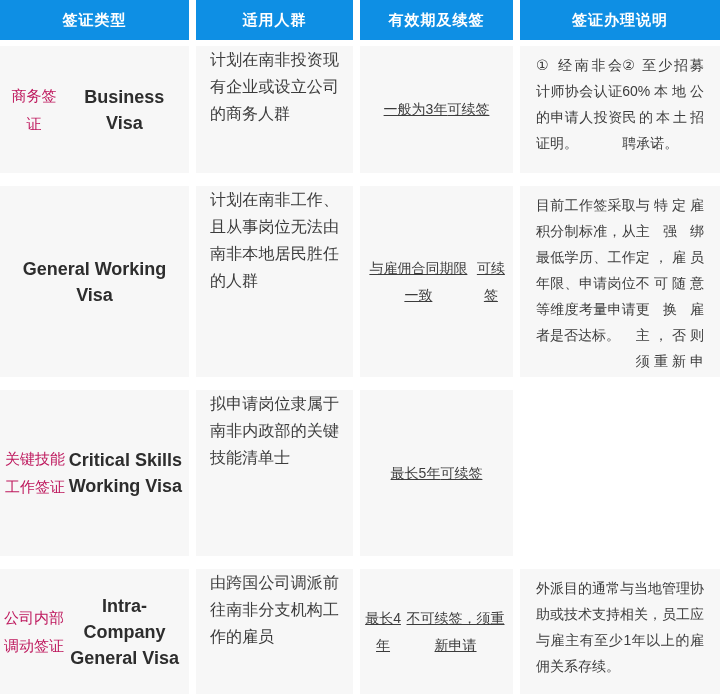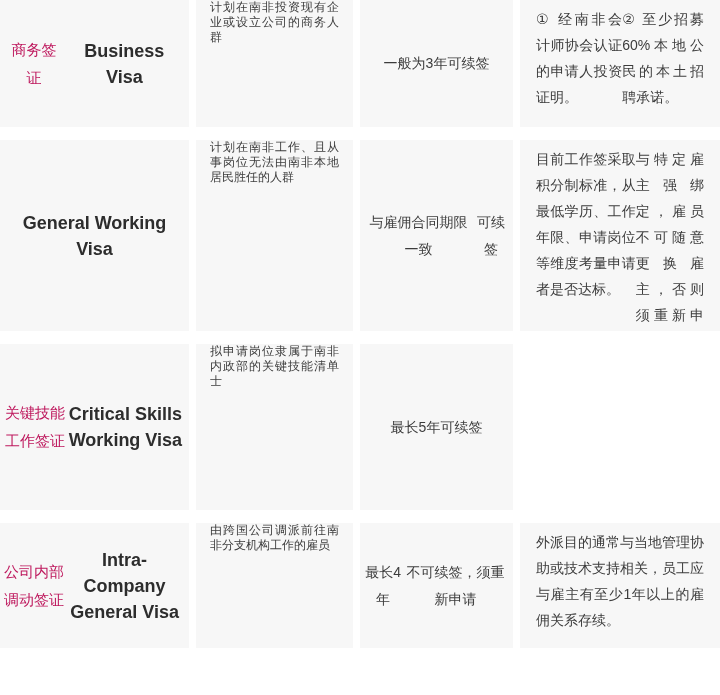--- a/index.html
+++ b/index.html
@@ -55,42 +55,48 @@
     line-height: 28px;
   }
   .type-en {
     font-size: 18px;
     font-weight: 700;
     color: #2d2d2d;
     line-height: 26px;
   }
   .cell-audience { padding: 0 14px; }
   .audience-text {
-    font-size: 12px;
-    line-height: 15px;
+    font-size: 16px;
+    line-height: 27px;
     text-align: justify;
     text-justify: inter-ideograph;
   }
   .cell-validity { align-items: center; text-align: center; padding: 0 4px; }
-  .validity-line { font-size: 14px; line-height: 27px; }
+  .validity-line { font-size: 14px; line-height: 27px; text-decoration: underline; }
   .cell-notes { padding: 6px 16px; }
   .note-p {
     font-size: 14px;
     line-height: 26px;
     text-align: justify;
     text-justify: inter-ideograph;
     margin-bottom: 9px;
   }
   .note-p:last-child { margin-bottom: 0; }
 </style>
 </head>
 <body>
 
 <div class="table">
 
+  <div class="grid-row header-row">
+    <div class="hcell">签证类型</div>
+    <div class="hcell">适用人群</div>
+    <div class="hcell">有效期及续签</div>
+    <div class="hcell">签证办理说明</div>
+  </div>
 
   <div class="grid-row body-row row-1">
     <div class="cell cell-type">
       <div class="type-cn">商务签证</div>
       <div class="type-en">Business Visa</div>
     </div>
     <div class="cell cell-audience">
       <div class="audience-text">计划在南非投资现有企业或设立公司的商务人群</div>
     </div>
     <div class="cell cell-validity">

